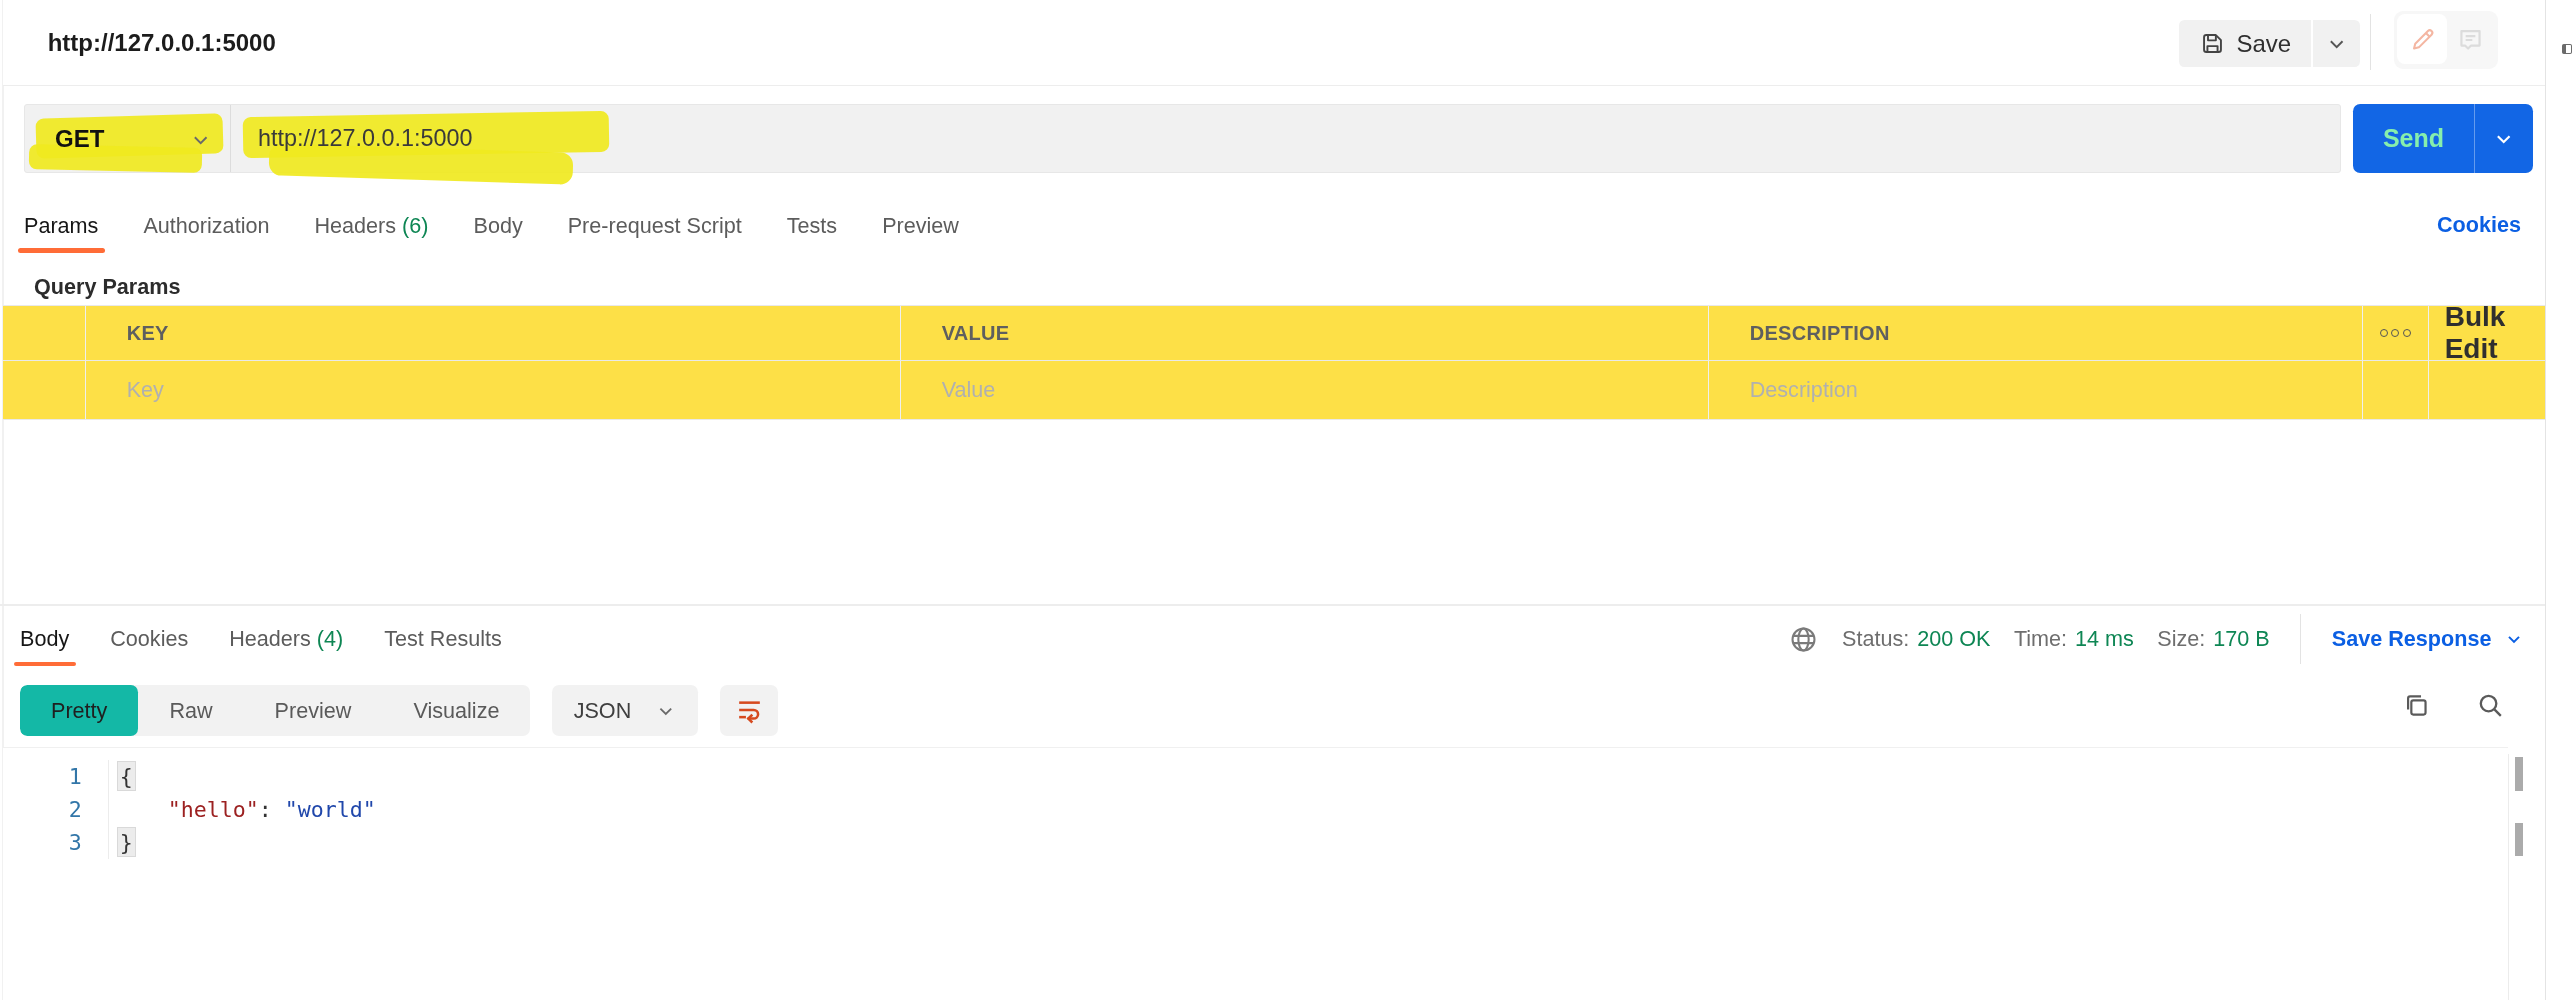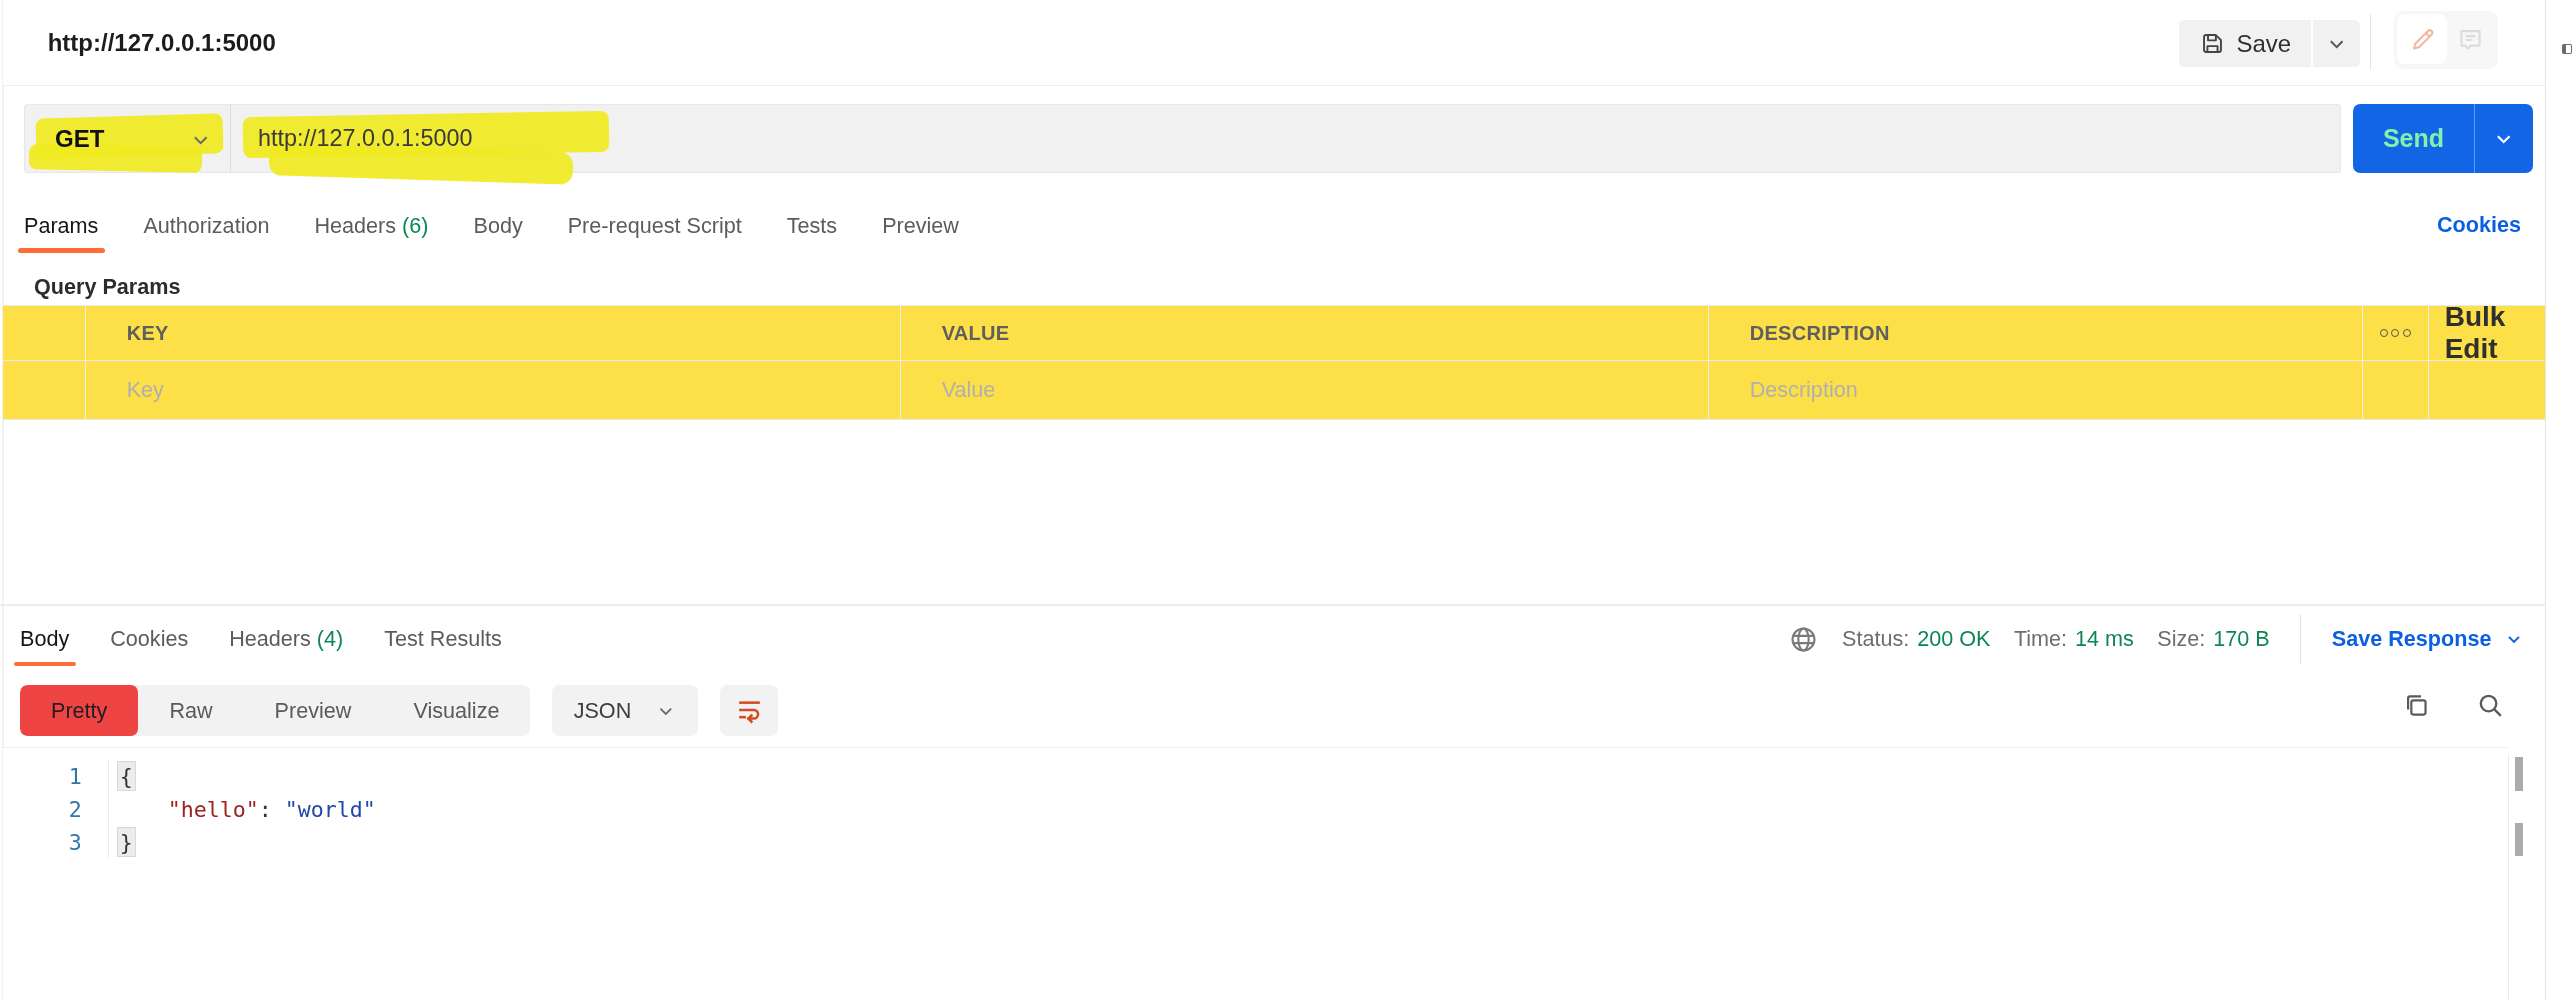--- a/index.html
+++ b/index.html
@@ -77,21 +77,21 @@
   .status-item { display:flex; gap:8px; font-size:21.6px; }
   .status-label { color:#6e6e6e; }
   .status-value { color:#0e8654; }
   .status-vdiv { width:0.9px; height:50px; background:#e3e3e3; margin:0 7.2px; }
   .save-response { display:flex; align-items:center; gap:12.6px; font-size:21.6px; font-weight:bold; color:#0b5fe3; cursor:pointer; }
 
   
   .resp-toolbar { position:absolute; left:20px; top:685px; height:51px; display:flex; gap:21.6px; }
   .seg-control { display:flex; background:#f2f2f2; border-radius:7.2px; overflow:hidden; }
   .seg { border:none; background:transparent; font-size:21.6px; color:#5a5a5a; padding:0 31px; cursor:pointer; font-family:inherit; display:flex; align-items:center; }
-  .seg.active { background:#ef4444; color:#1f1f1f; border-radius:7.2px; }
+  .seg.active { background:#14b8a6; color:#1f1f1f; border-radius:7.2px; }
   .json-dd { display:flex; align-items:center; gap:24px; background:#f2f2f2; border:none; border-radius:7.2px; padding:0 21.6px; font-size:21.6px; color:#3f3f3f; cursor:pointer; font-family:inherit; }
   .wrap-btn { width:58px; background:#f2f2f2; border:none; border-radius:7.2px; display:flex; align-items:center; justify-content:center; cursor:pointer; }
   .resp-actions { position:absolute; right:70px; top:690px; display:flex; gap:43px; }
   .icon-btn { background:none; border:none; cursor:pointer; display:flex; align-items:center; justify-content:center; }
 
   
   .code-area { position:absolute; left:2.7px; top:747px; width:2505px; height:253px; border-top:0.9px solid #f0f0f0; background:#fff; font-family:"DejaVu Sans Mono", monospace; font-size:21.6px; padding-top:11.7px; }
   .code-line { display:flex; height:33px; align-items:center; white-space:pre; }
   .ln { width:79px; text-align:right; color:#3276a8; flex:none; }
   .gutter-spacer { width:27px; border-right:0.9px solid #ececec; height:33px; flex:none; }

